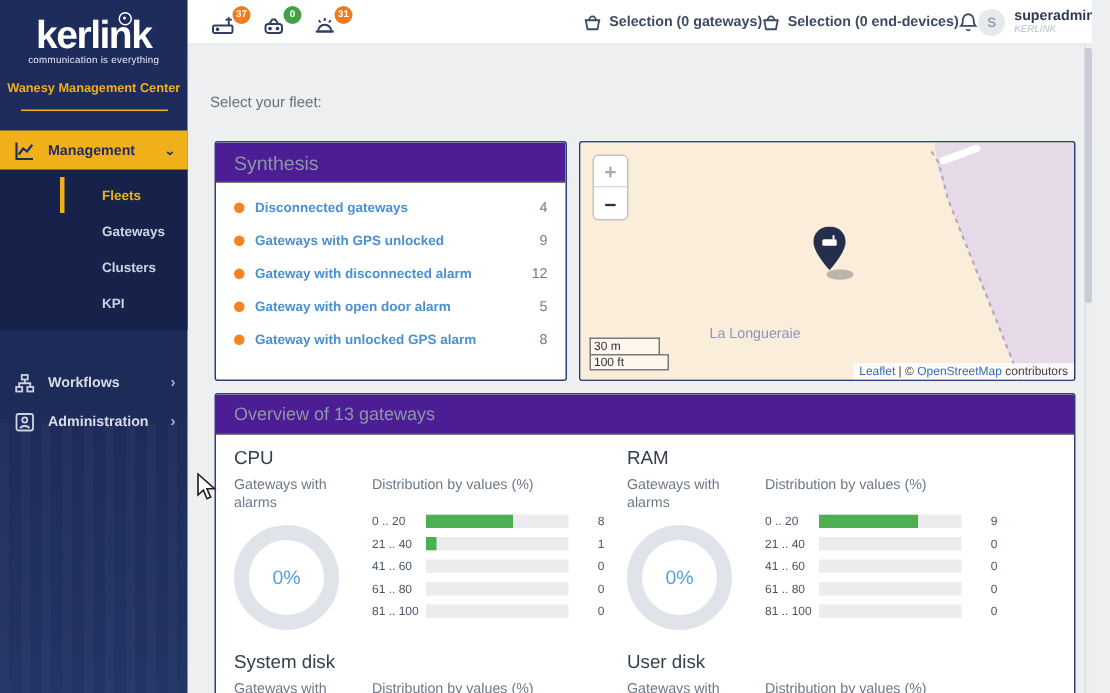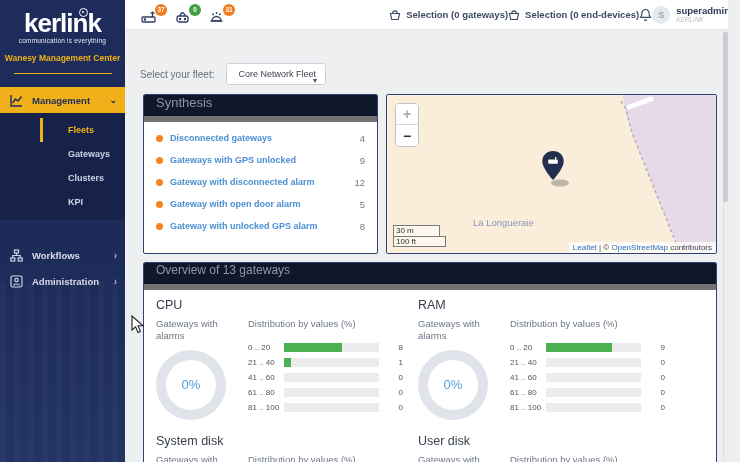--- a/index.html
+++ b/index.html
@@ -54,21 +54,21 @@
 
   
   .content { position:absolute; left:125px; top:30px; width:615px; height:432px;margin-top:24px; }
   .fleet-row { position:absolute; left:15px; top:9px; display:flex; align-items:center; }
   .fleet-label { color:#66707e; font-size:10px; margin-right:12px; }
   .fleet-select { position:relative; width:100px; height:22px; background:#fff; border:1px solid #ccd1d8;
                   border-radius:3px; font-size:9px; color:#3c4350; line-height:20px; padding-left:11px; cursor:pointer; }
   .fleet-caret { position:absolute; right:7px; top:7px; font-size:7px; color:#555; }
 
   .card { position:absolute; background:#fff; border:1px solid #2e4170; border-radius:2px; overflow:hidden; }
-  .card-header { height:27px; background:#0f172a; border-bottom:6px solid #737373; display:flex; align-items:flex-start;
+  .card-header { height:27px; background:#4c1d95; border-bottom:1px solid #737373; display:flex; align-items:center;
                  padding-left:12px; color:#8d97a6; font-size:13px; }
 
   
   .synthesis { left:18px; top:40px; width:235px; height:160px; }
   .syn-row { display:flex; align-items:center; height:22px; padding:0 12px; cursor:pointer; }
   .dot { width:7px; height:7px; border-radius:50%; margin-right:7px; flex:0 0 7px; }
   .syn-label { color:#4a90d2; font-size:9px; font-weight:bold; }
   .syn-count { margin-left:auto; color:#707a88; font-size:9.5px; }
 
   
@@ -231,24 +231,20 @@
           <span class="user-org">KERLINK</span>
         </div>
       </div>
     </div>
   </div>
 
   <div class="content">
 
     <div class="fleet-row">
       <span class="fleet-label">Select your fleet:</span>
-      <div class="fleet-select">
-        <span>Core Network Fleet</span>
-        <span class="fleet-caret">▼</span>
-      </div>
     </div>
 
     <div class="card synthesis">
       <div class="card-header">
         <span>Synthesis</span>
       </div>
       <div style="padding-top:5px;">
         <div class="syn-row">
           <span class="dot" style="background: rgb(245, 131, 31);"></span>
           <span class="syn-label">Disconnected gateways</span>

